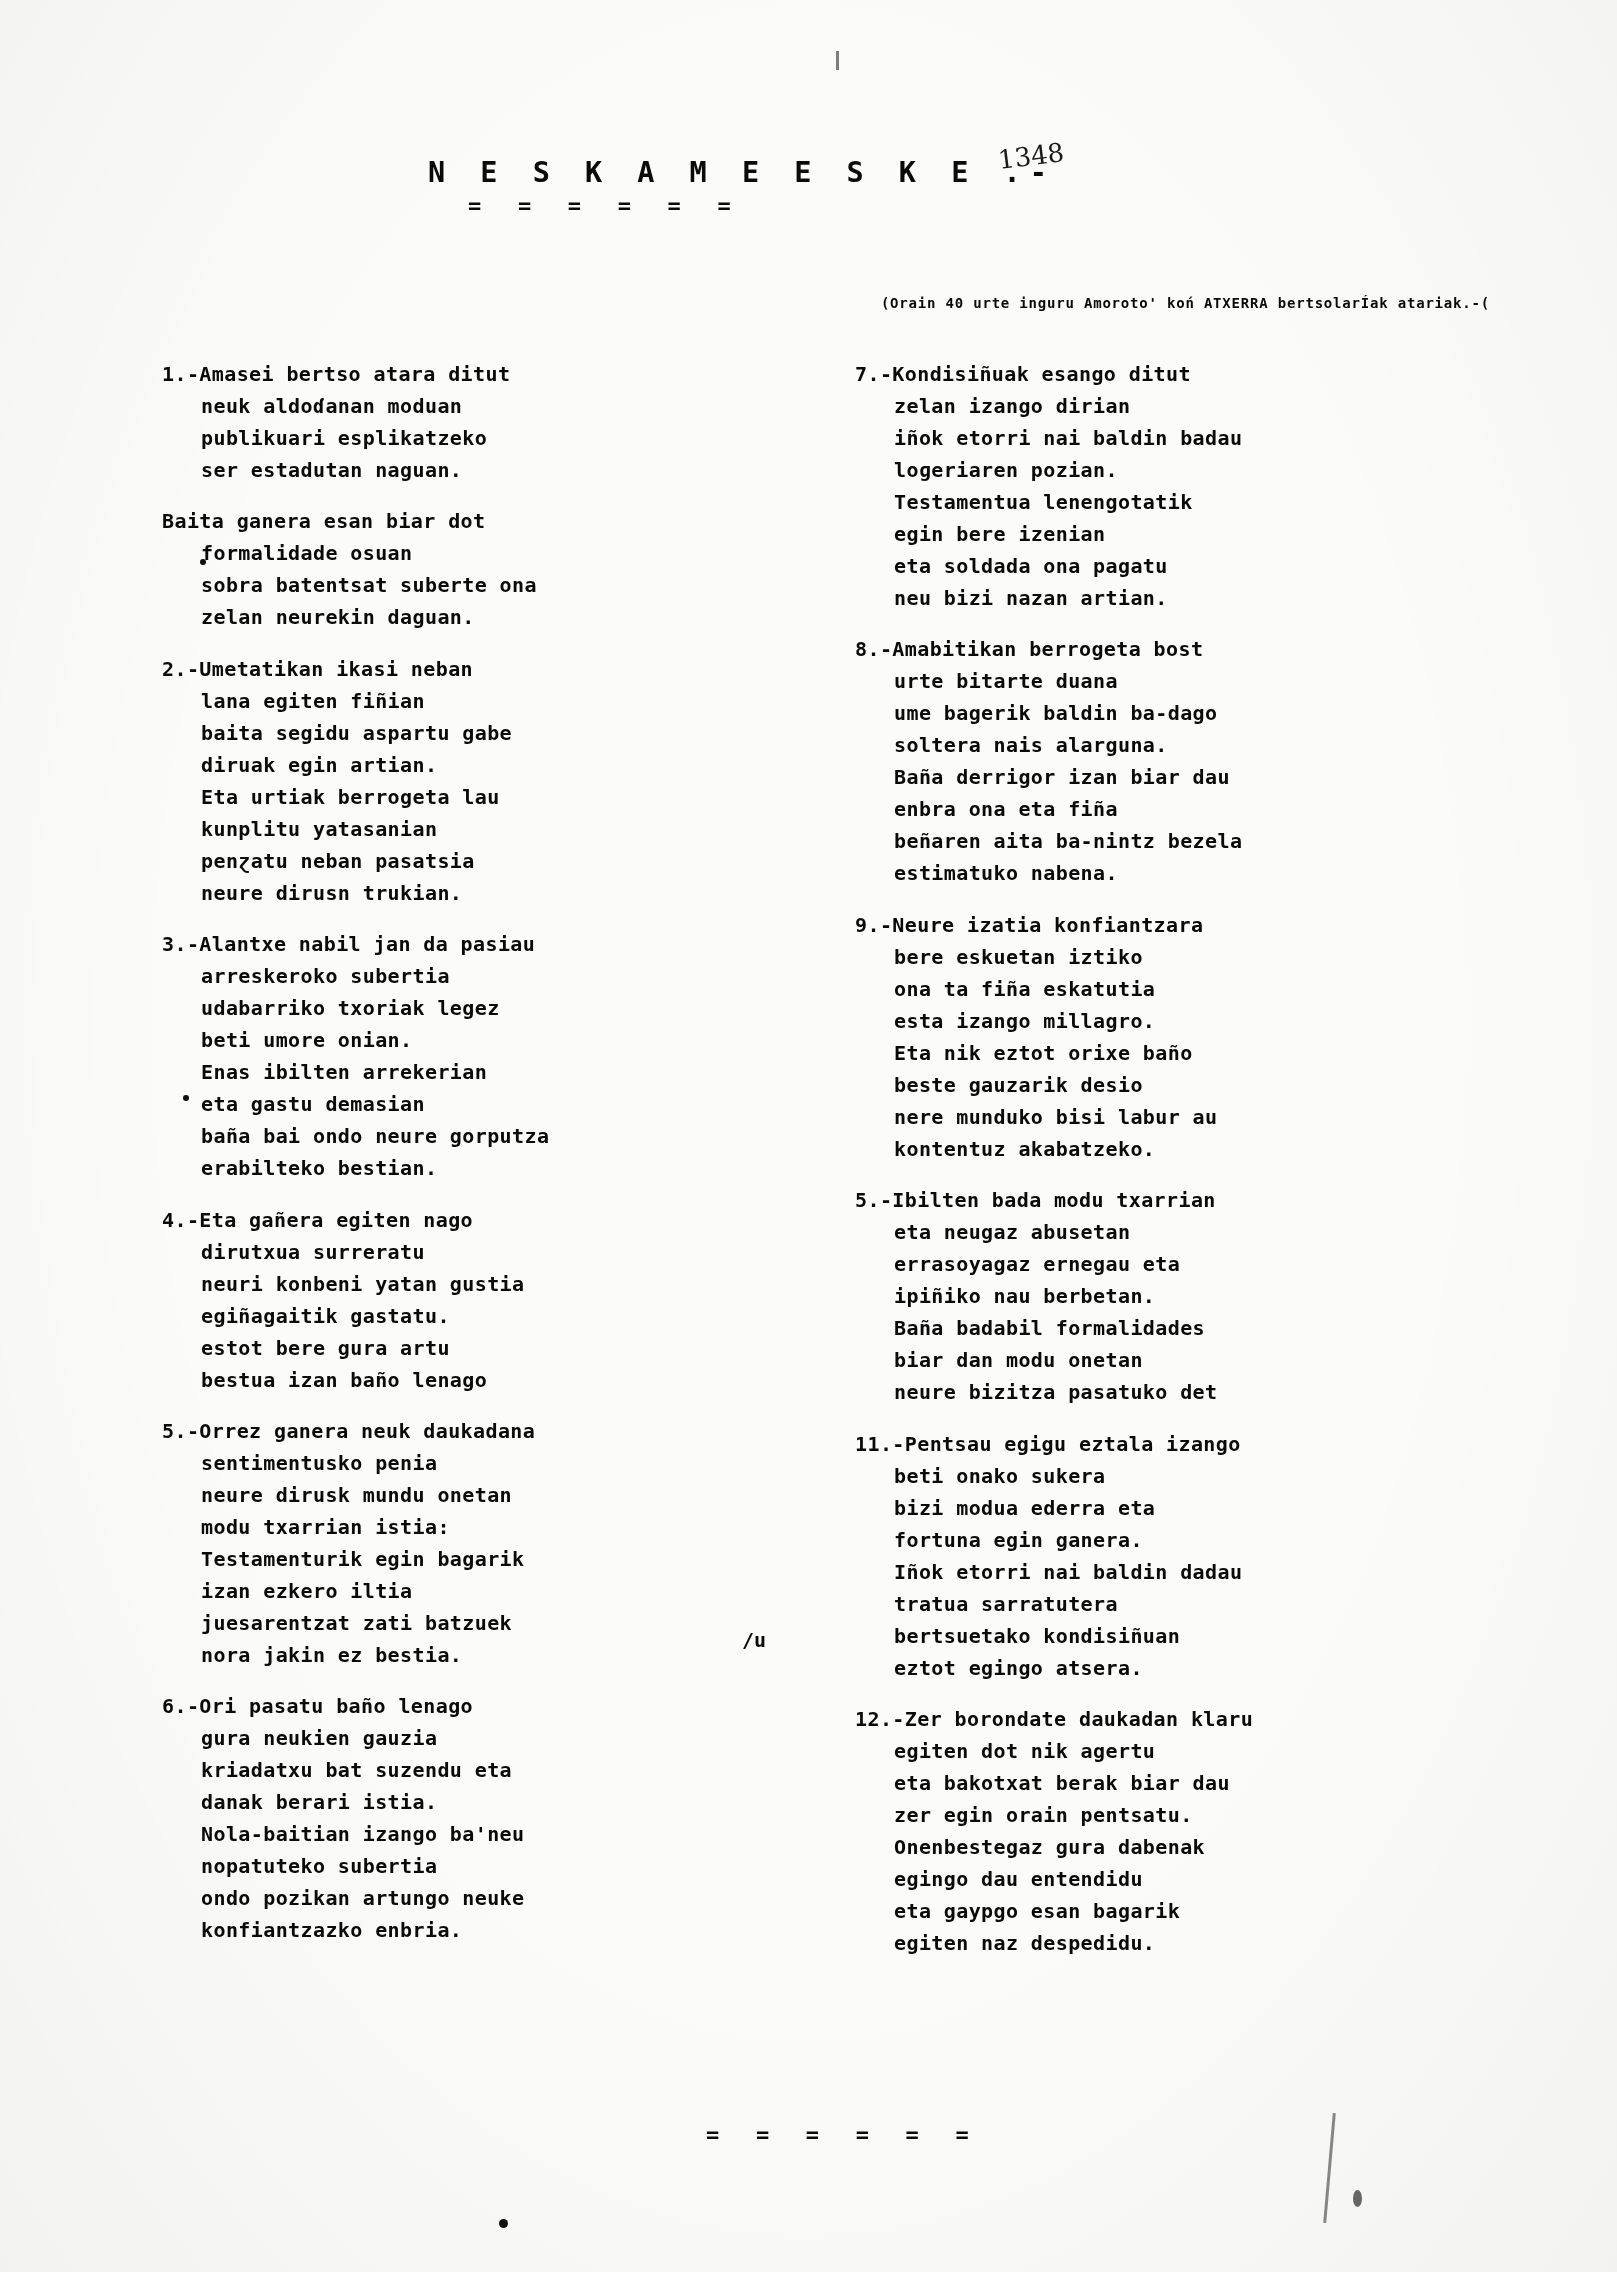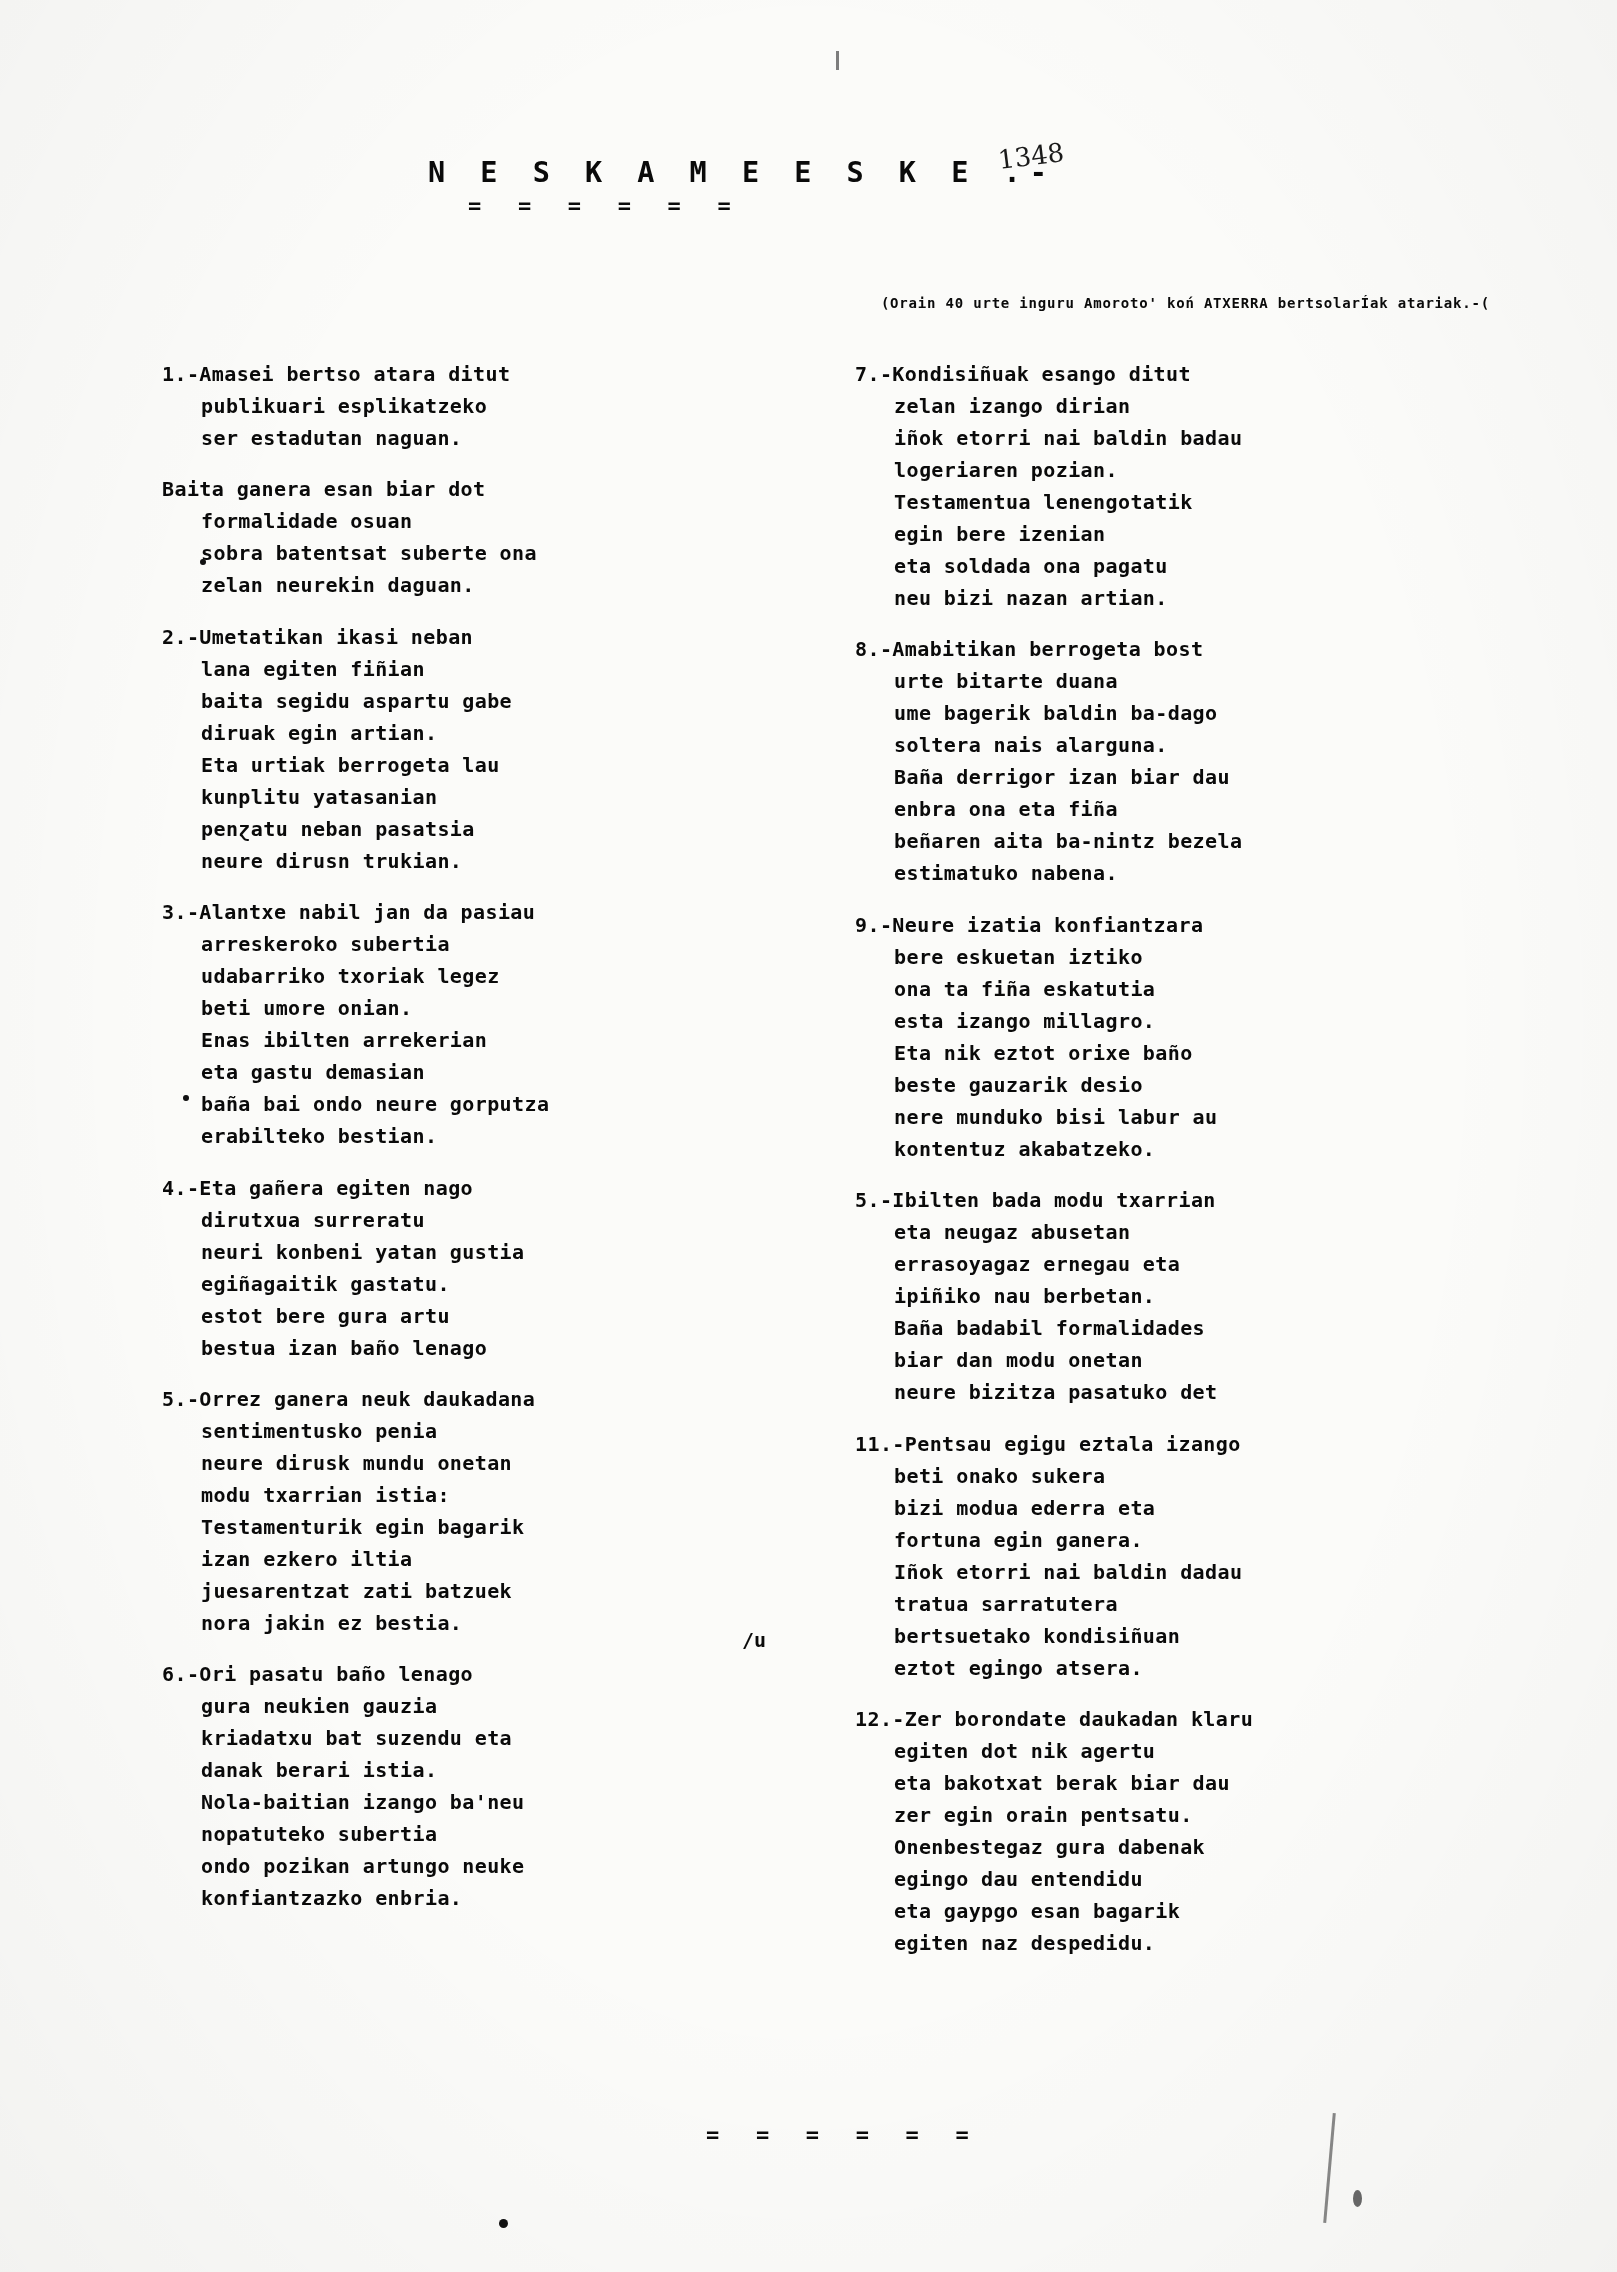--- a/index.html
+++ b/index.html
@@ -144,20 +144,21 @@
       <div class="title-rule">= = = = = =</div>
     </div>
 
     <div class="folio">1348</div>
 
     <div class="header-line">(Orain 40 urte inguru Amoroto' koń ATXERRA bertsolarÍak atariak.-(</div>
 
     <div class="col col-left">
       <div class="stanza">
         <div class="ln indent-0">1.-Amasei bertso atara ditut</div>
+        <div class="ln indent-1">neuk aldoɗanan moduan</div>
         <div class="ln indent-1">publikuari esplikatzeko</div>
         <div class="ln indent-1">ser estadutan naguan.</div>
       </div>
       <div class="stanza">
         <div class="ln indent-0">Baita ganera esan biar dot</div>
         <div class="ln indent-1">formalidade osuan</div>
         <div class="ln indent-1">sobra batentsat suberte ona</div>
         <div class="ln indent-1">zelan neurekin daguan.</div>
       </div>
       <div class="stanza">

